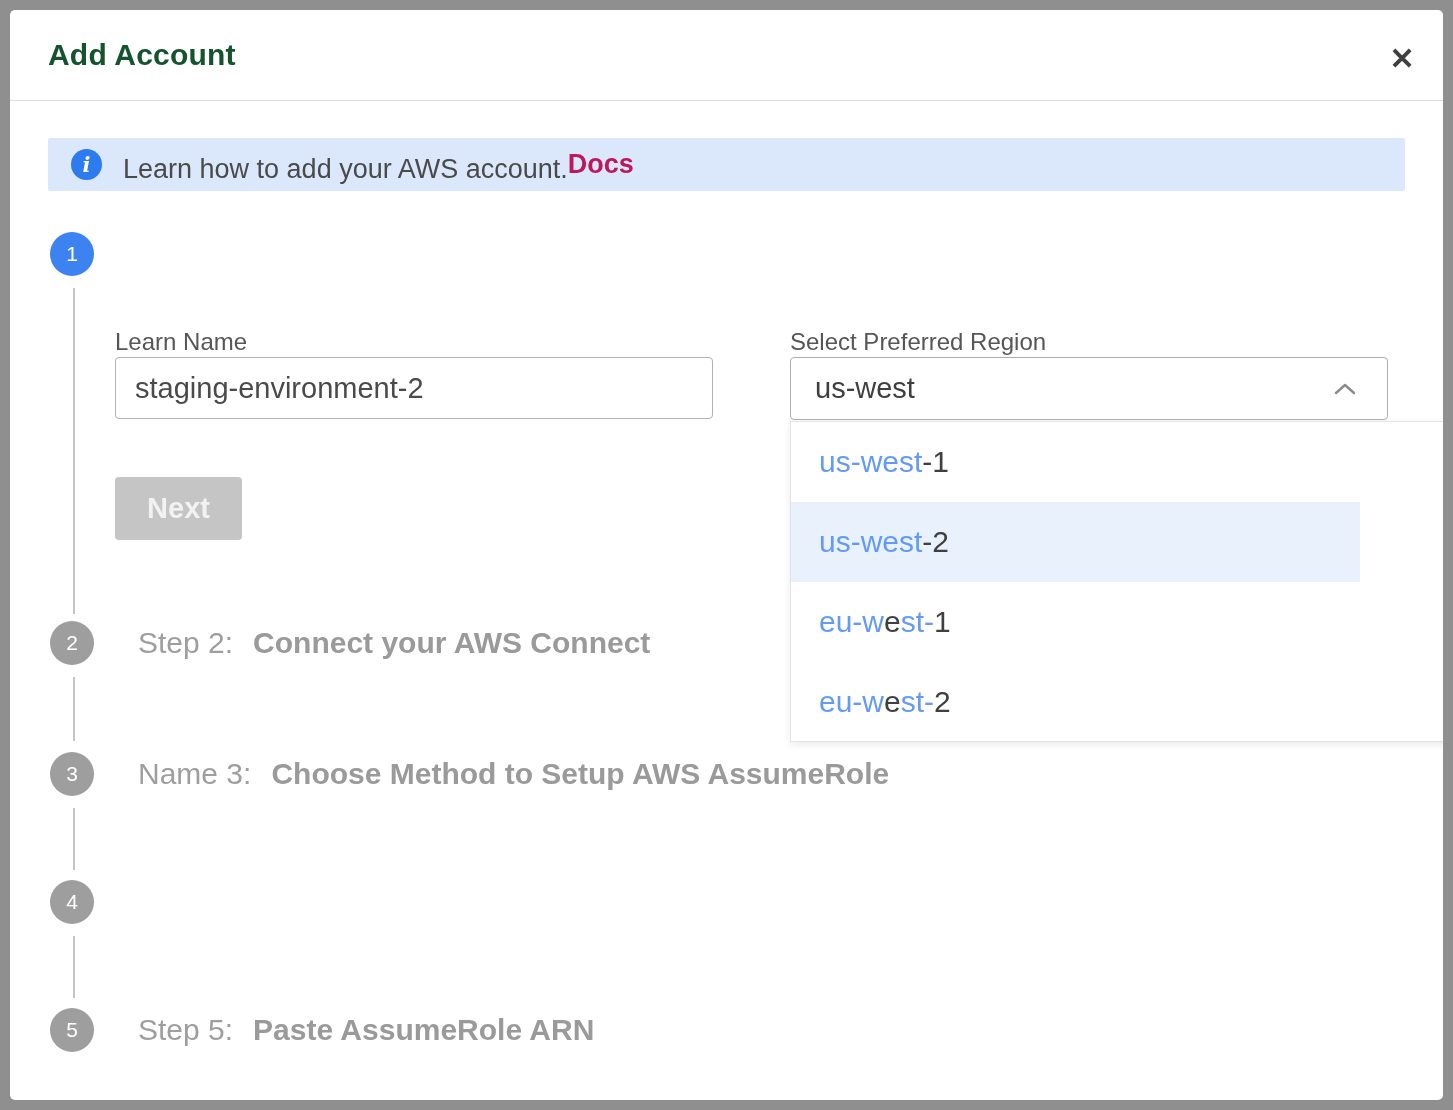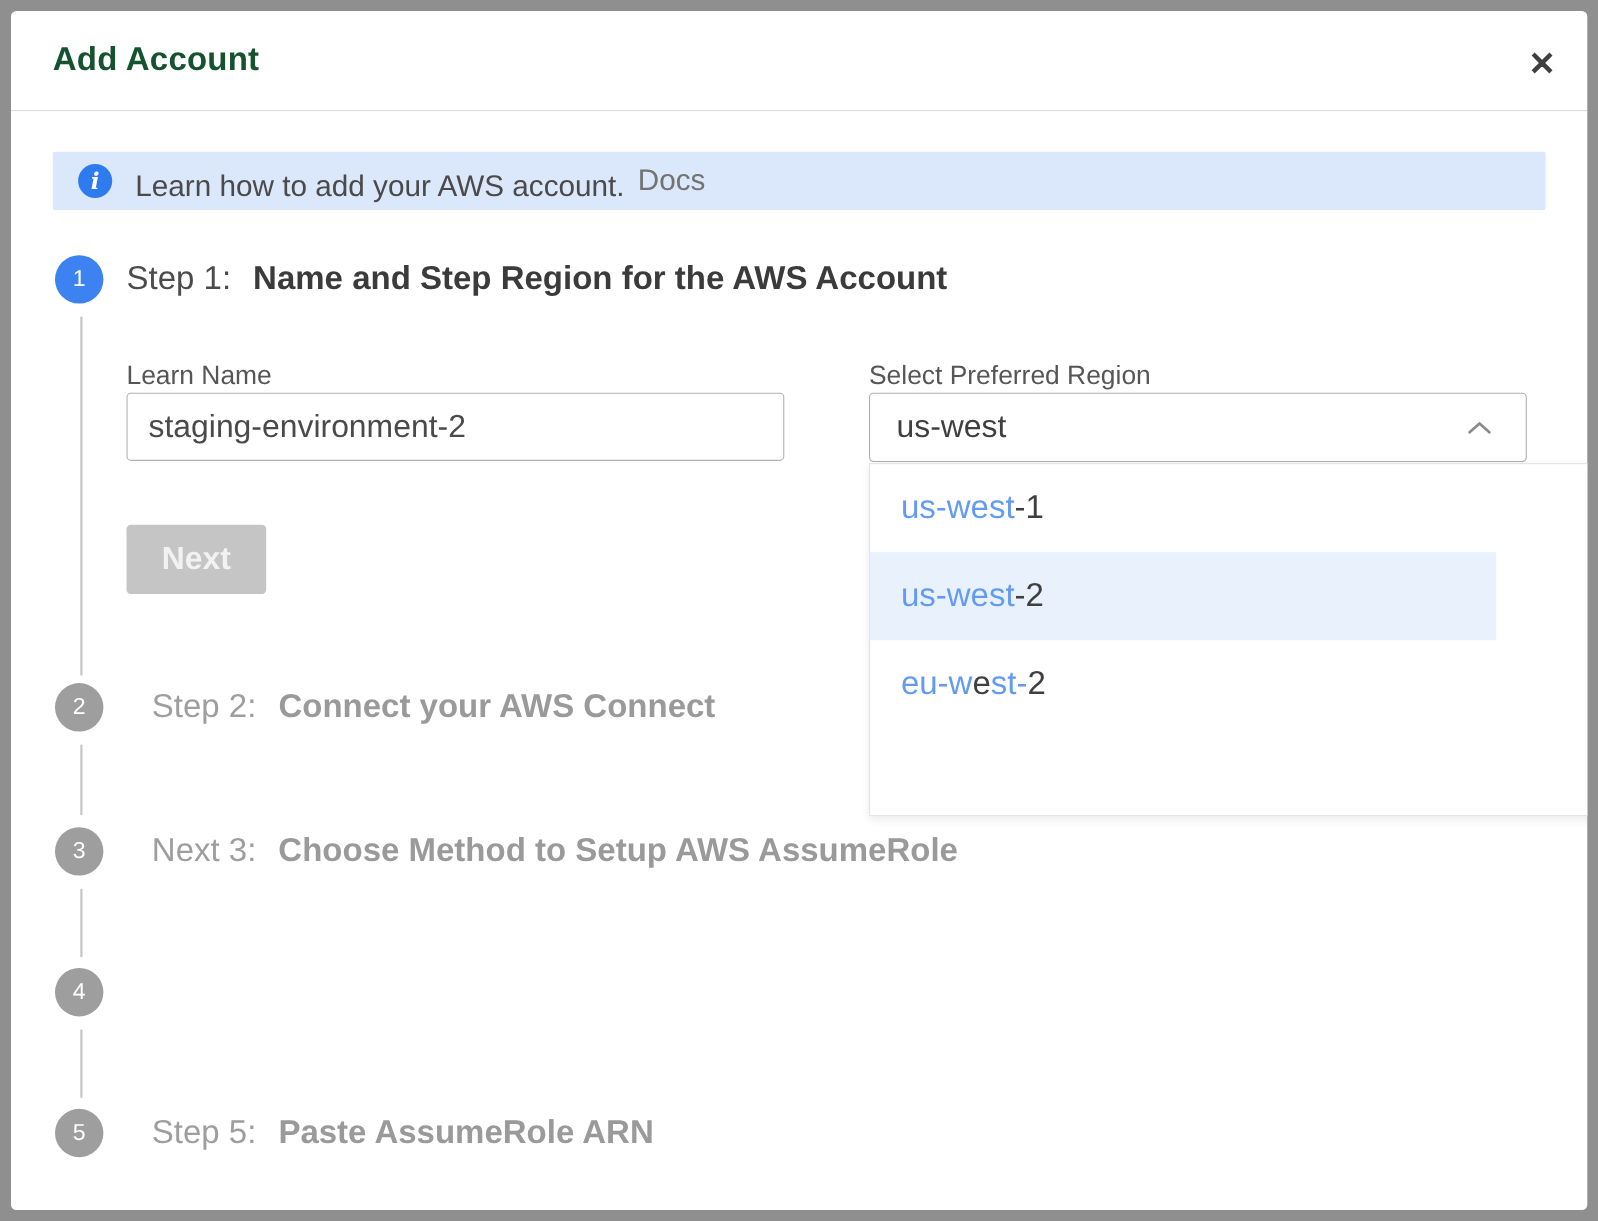--- a/index.html
+++ b/index.html
@@ -38,21 +38,21 @@
     width:31px;height:31px;border-radius:50%;
     background:#2e7bf0;color:#ffffff;
     display:flex;align-items:center;justify-content:center;
     font-family:"DejaVu Serif", serif;font-style:italic;font-weight:700;font-size:21px;
     margin-left:23px;flex:0 0 auto;
   }
   .banner-text{
     margin-left:21px;font-size:27px;color:#4a4a4a;margin-top:10px;
   }
   .banner-link{
-    margin-left:12px;font-size:27px;color:#737373;font-weight:400;cursor:pointer;text-decoration:none;
+    font-size:27px;color:#be185d;font-weight:700;cursor:pointer;text-decoration:none;
   }
   
   .step-circle{
     position:absolute;left:40px;width:44px;height:44px;border-radius:50%;
     display:flex;align-items:center;justify-content:center;
     color:#ffffff;font-size:21px;
   }
   .step-circle.active{background:#3d82f1;}
   .step-circle.inactive{background:#9e9e9e;}
   .step-row{
@@ -127,24 +127,20 @@
 
   <div class="banner">
     <span class="info-icon">i</span>
     <span class="banner-text">Learn how to add your AWS account.</span>
     <a class="banner-link">Docs</a>
   </div>
 
   <div class="step-circle active" style="top:222px">
     <span>1</span>
   </div>
-  <div class="step-row active" style="top:222px">
-    <span class="step-prefix">Step 1:</span>
-    <span class="step-title">Name and Step Region for the AWS Account</span>
-  </div>
 
   <div class="connector" style="top:278px;height:326px"></div>
 
   <div class="field-label" style="left:105px;top:318px">Learn Name</div>
   <input class="text-input" type="text" value="staging-environment-2" style="">
 
   <button class="next-btn">Next</button>
 
   <div class="field-label" style="left:780px;top:318px">Select Preferred Region</div>
   <div class="select-control">
@@ -155,41 +151,44 @@
   </div>
 
   <div class="dropdown">
     <div class="option">
       <span class="opt-text"><span class="opt-m">us-west</span><span class="opt-d">-1</span></span>
     </div>
     <div class="option highlighted">
       <span class="opt-text"><span class="opt-m">us-west</span><span class="opt-d">-2</span></span>
     </div>
     <div class="option">
+      <span class="opt-text"><span class="opt-m">eu-w</span><span class="opt-d">e</span><span class="opt-m">st-</span><span class="opt-d">1</span></span>
+    </div>
+    <div class="option">
       <span class="opt-text"><span class="opt-m">eu-w</span><span class="opt-d">e</span><span class="opt-m">st-</span><span class="opt-d">2</span></span>
     </div>
     <div class="scrollbar-track">
       <div class="scrollbar-thumb"></div>
     </div>
   </div>
 
   <div class="step-circle inactive" style="top:611px">
     <span>2</span>
   </div>
   <div class="step-row inactive" style="top:611px">
     <span class="step-prefix">Step 2:</span>
     <span class="step-title">Connect your AWS Connect</span>
   </div>
   <div class="connector" style="top:667px;height:64px"></div>
 
   <div class="step-circle inactive" style="top:742px">
     <span>3</span>
   </div>
   <div class="step-row inactive" style="top:742px">
-    <span class="step-prefix">Next 3:</span>
+    <span class="step-prefix">Name 3:</span>
     <span class="step-title">Choose Method to Setup AWS AssumeRole</span>
   </div>
   <div class="connector" style="top:798px;height:62px"></div>
 
   <div class="step-circle inactive" style="top:870px">
     <span>4</span>
   </div>
   <div class="connector" style="top:926px;height:62px"></div>
 
   <div class="step-circle inactive" style="top:998px">

